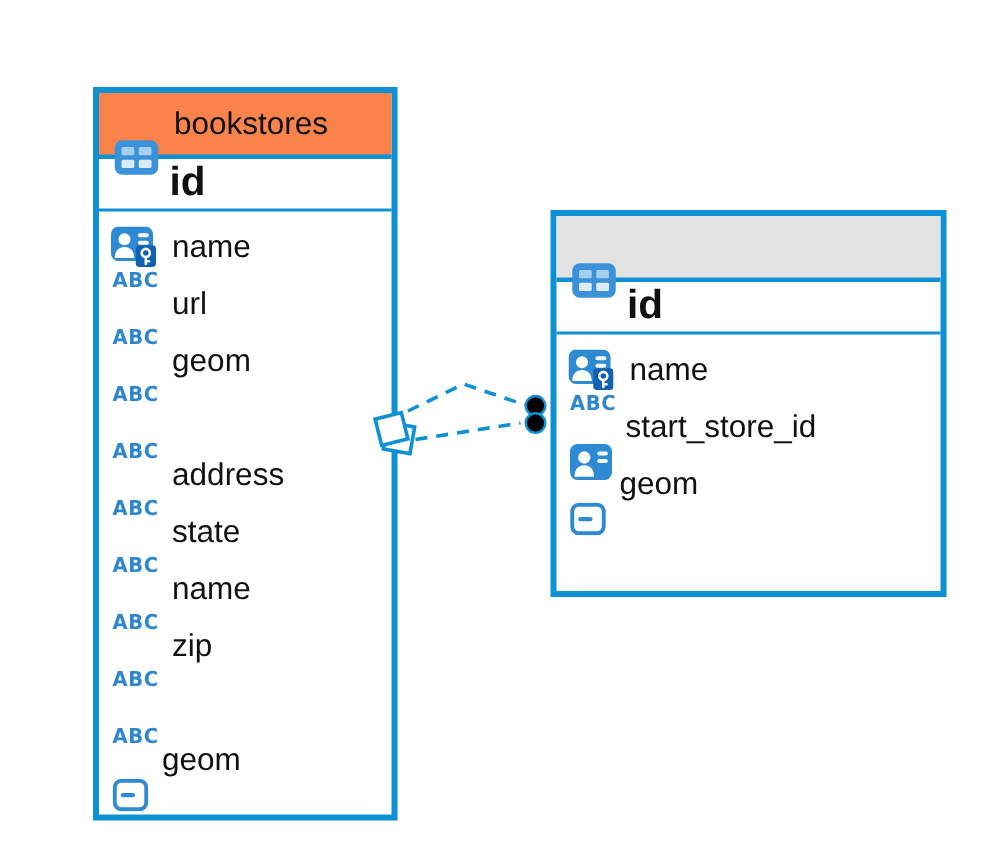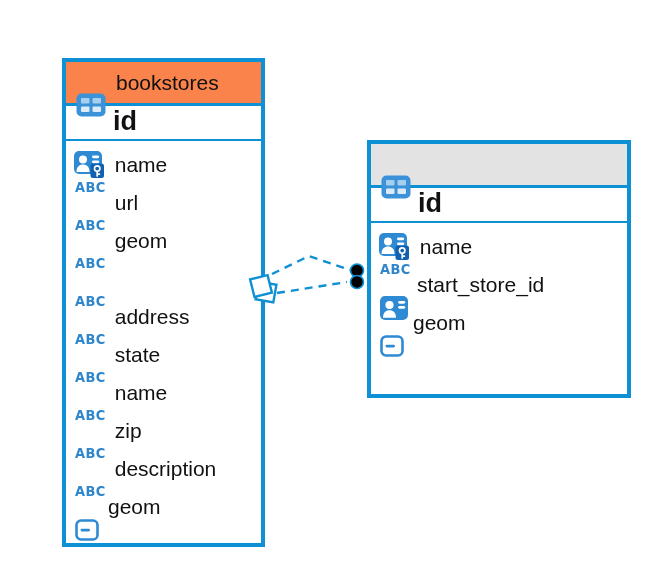--- a/index.html
+++ b/index.html
@@ -111,21 +111,20 @@
         <div class="col-row">
           <span class="icon">
             <span class="abc">ABC</span>
           </span>
           <span>zip</span>
         </div>
         <div class="col-row">
           <span class="icon">
             <span class="abc">ABC</span>
           </span>
-          <span>description</span>
         </div>
         <div class="col-row">
           <span class="icon">
             <svg width="24" height="22" viewBox="0 0 24 22">
               <rect x="1.5" y="1.5" width="21" height="19" rx="4.5" fill="#fff" stroke="#2E8AD3" stroke-width="2.6"></rect>
               <rect x="5.5" y="9.7" width="9.5" height="2.8" rx="1.4" fill="#2E8AD3"></rect>
             </svg>
           </span>
           <span>geom</span>
         </div>

